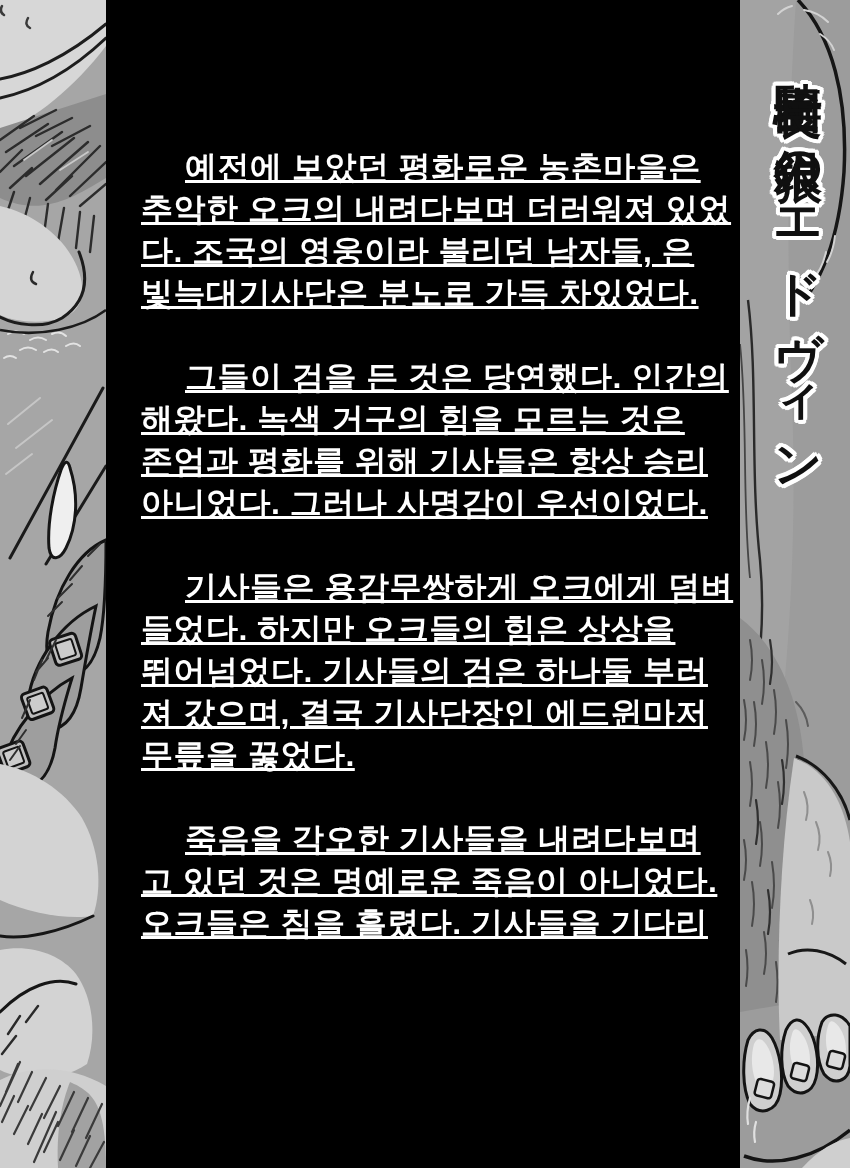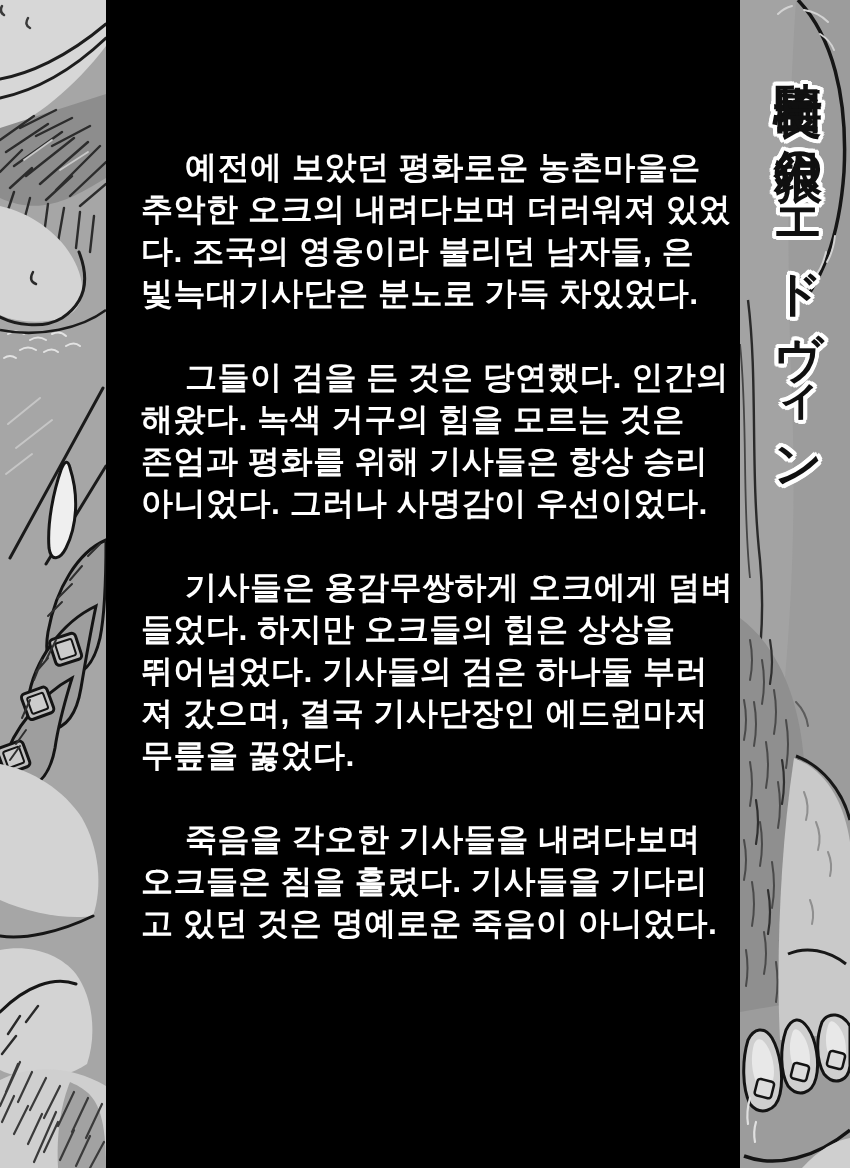--- a/index.html
+++ b/index.html
@@ -6,21 +6,21 @@
   .page{
     position:relative;width:850px;height:1168px;background:#000;
     overflow:hidden;font-family:"Liberation Sans",sans-serif;
   }
   .art{position:absolute;top:0;display:block;}
   .art-left{left:0;width:106px;height:1168px;}
   .art-right{left:740px;width:110px;height:1168px;}
   .text-col{
     position:absolute;left:141px;top:146px;width:580px;
     color:#ffffff;font-weight:bold;font-size:32px;line-height:42px;
-    letter-spacing:0.5px;text-align:left;
+    letter-spacing:0.5px;text-align:left;text-decoration:underline;
   }
   .para{margin:0 0 42px 0;}
   .line{white-space:nowrap;}
   .line.indent{padding-left:44px;}
   .vtitle{
     position:absolute;left:766px;top:44px;
     writing-mode:vertical-rl;text-orientation:upright;
     font-family:"Liberation Serif","DejaVu Serif",serif;
     font-weight:bold;font-size:48px;letter-spacing:4px;color:#101010;
     text-shadow:
@@ -116,22 +116,22 @@
     </div>
     <div class="para">
       <div class="line indent">기사들은 용감무쌍하게 오크에게 덤벼</div>
       <div class="line">들었다. 하지만 오크들의 힘은 상상을</div>
       <div class="line">뛰어넘었다. 기사들의 검은 하나둘 부러</div>
       <div class="line">져 갔으며, 결국 기사단장인 에드윈마저</div>
       <div class="line">무릎을 꿇었다.</div>
     </div>
     <div class="para">
       <div class="line indent">죽음을 각오한 기사들을 내려다보며</div>
+      <div class="line">고 있던 것은 명예로운 죽음이 아니었다.</div>
       <div class="line">오크들은 침을 흘렸다. 기사들을 기다리</div>
-      <div class="line">고 있던 것은 명예로운 죽음이 아니었다.</div>
     </div>
   </div>
 
   <svg class="art art-right" viewBox="0 0 110 1168" preserveAspectRatio="none">
     <rect width="110" height="1168" fill="#9c9c9c"></rect>
 
     <g>
       <path d="M0,0 H56 C48,120 46,260 52,400 C56,510 52,610 42,710 L0,730 Z" fill="#a3a3a3"></path>
       <path d="M58,0 C92,36 108,96 104,172 C100,228 88,264 70,292" stroke="#161616" stroke-width="3.5" fill="none"></path>
       <path d="M64,10 q14,2 24,12 M80,34 q10,6 14,16 M52,6 q-8,2 -14,8

